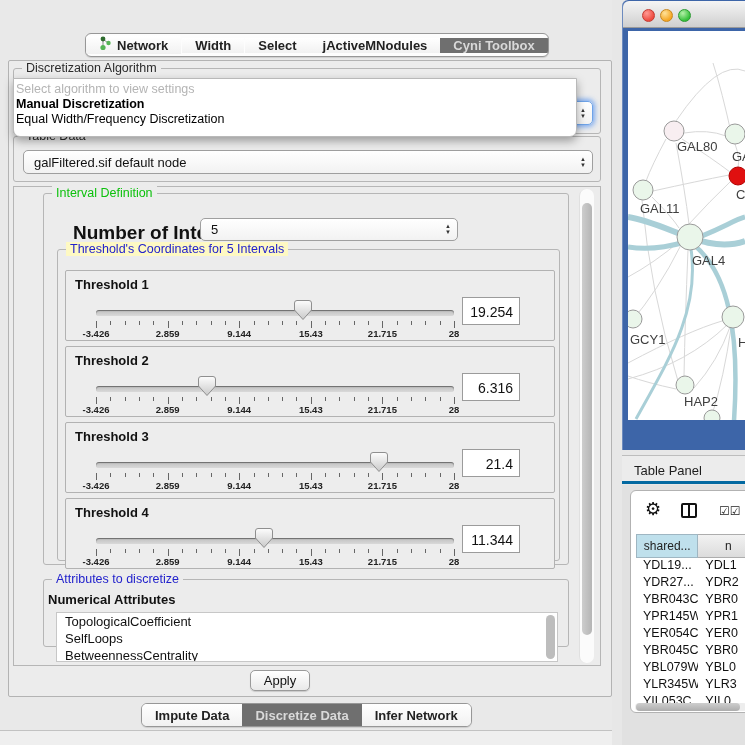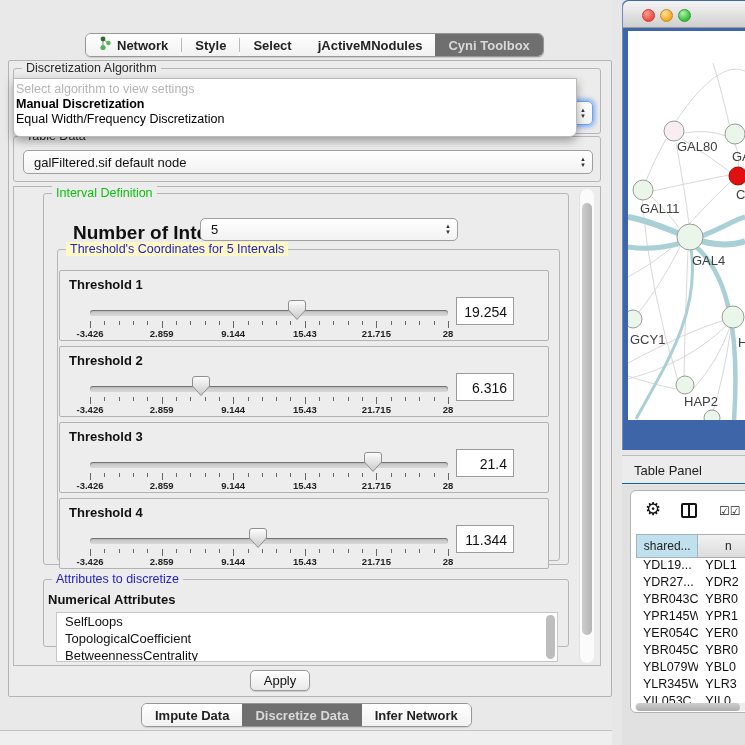--- a/index.html
+++ b/index.html
@@ -42,21 +42,21 @@
   .popup-placeholder { color:#b4b4b4; }
   .popup-item0 { font-weight:bold; color:#000; }
   .popup-item { color:#000; }
 
   
   .viewport { left:13px; top:186px; width:588px; height:480px; border:1px solid #b6b6b6; background:#ececec; }
   .vscroll-track { position:absolute; right:6px; top:2px; width:15px; bottom:2px; background:#fbfbfb; border-left:1px solid #e0e0e0; border-radius:7px; }
   .vscroll-thumb { position:absolute; left:2px; top:14px; width:10px; height:432px; background:linear-gradient(90deg,#cdcdcd,#b5b5b5); border-radius:6px; cursor:pointer; }
 
   
-  .th-panel { position:absolute; left:1px; width:490px; height:71px; border:1px solid #b2b2b2; border-radius:2px; background:#ededed; }
+  .th-panel { position:absolute; left:7px; width:490px; height:71px; border:1px solid #b2b2b2; border-radius:2px; background:#ededed; }
   .th-title { position:absolute; left:9px; top:6px; font-size:13px; font-weight:bold; color:#111; }
   .th-track { position:absolute; left:30px; top:39px; width:358px; height:6px; border-radius:3px; background:linear-gradient(#bfbfbf,#d9d9d9); box-shadow:inset 0 1px 1px rgba(0,0,0,0.45); cursor:pointer; }
   .th-thumb { position:absolute; top:29px; width:18px; height:21px; cursor:grab; }
   .th-ticks { position:absolute; left:30px; top:50px; width:358px; height:8px; }
   .tick { position:absolute; top:0; width:1px; background:#666; }
   .th-ticklabels { position:absolute; left:30px; top:57px; width:358px; height:12px; }
   .ticklabel { position:absolute; transform:translateX(-50%); font-size:9.5px; font-weight:bold; color:#222; white-space:nowrap; }
   .th-value { position:absolute; left:396px; top:26px; width:58px; height:28px; background:#fff; border:1px solid #9b9b9b; font-size:14px; color:#111; text-align:right; padding:6px 6px 0 0; }
 
   
@@ -67,21 +67,21 @@
   .apply-btn { left:250px; top:670px; width:60px; height:21px; background:linear-gradient(#ffffff,#e9e9e9); border:1px solid #9a9a9a; border-radius:5px; font-size:13px; color:#111; text-align:center; line-height:19px; cursor:pointer; box-shadow:0 1px 1px rgba(0,0,0,0.15); }
 
   
   .right-side { left:622px; top:0; width:123px; height:745px; overflow:hidden; }
   .net-window { position:absolute; left:0; top:0; width:123px; height:450px; background:#3d65a8; border-top-left-radius:6px; box-shadow:inset 1px 0 0 rgba(255,255,255,0.25); }
   .net-titlebar { position:absolute; left:1px; top:1px; right:0; height:27px; background:linear-gradient(#f5f5f5,#cfcfcf); border-top-left-radius:6px; border-bottom:1px solid #9a9a9a; }
   .tl { position:absolute; top:8px; width:13px; height:13px; border-radius:50%; cursor:pointer; }
   .net-canvas { position:absolute; left:6px; top:31px; width:117px; height:389px; background:#ffffff; overflow:hidden; }
   .net-canvas svg text { font-family:"Liberation Sans",sans-serif; font-size:13px; fill:#3f3f3f; }
 
-  .tp-header { position:absolute; left:0; top:455px; width:123px; height:29px; background:#ececec; border-top:1px solid #bdbdbd; border-bottom:1px solid #0369a1; }
+  .tp-header { position:absolute; left:0; top:455px; width:123px; height:29px; background:#ececec; border-top:1px solid #bdbdbd; border-bottom:3px solid #0369a1; }
   .tp-title { position:absolute; left:12px; top:7px; font-size:13px; color:#1d1d1d; }
   .tp-body { position:absolute; left:0; top:485px; width:123px; height:260px; background:#e1e1e1; }
   .tp-inner { position:absolute; left:8px; top:5px; width:130px; height:223px; background:#ffffff; border:1px solid #b2b2b2; border-radius:6px 0 0 6px; overflow:hidden; }
   .gear-icon { position:absolute; left:14px; top:9px; font-size:18px; color:#111; line-height:18px; cursor:pointer; }
   .columns-icon { position:absolute; left:50px; top:12px; width:16px; height:15px; border:2px solid #111; border-radius:2px; cursor:pointer; }
   .columns-icon::after { content:""; position:absolute; left:5px; top:0; width:2px; height:11px; background:#111; }
   .checks-icon { position:absolute; left:88px; top:13px; font-size:12px; color:#222; letter-spacing:0; cursor:pointer; }
 
   .tp-table { position:absolute; left:5px; top:43px; right:0; }
   .tp-hrow { display:flex; height:24px; }
@@ -106,34 +106,34 @@
     <linearGradient id="thumbgrad" x1="0" y1="0" x2="0" y2="1">
       <stop offset="0" stop-color="#fdfdfd"></stop>
         <stop offset="1" stop-color="#c9c9c9"></stop>
     </linearGradient>
   </defs>
 </svg>
 
 <div class="abs control-panel">
 
 
-  <div class="abs seg-bar" style="left:85px; top:33px;" id="topTabs">
+  <div class="abs seg-bar" style="left:85px; top:33px;align-items:center;" id="topTabs">
       <div class="seg">
         <span><svg class="net-glyph" viewBox="0 0 13 15">
             <line x1="4" y1="3" x2="9" y2="7" stroke="#8a8a8a" stroke-width="1"></line>
             <line x1="4" y1="3" x2="4" y2="11" stroke="#8a8a8a" stroke-width="1"></line>
             <circle cx="4" cy="3" r="2.4" fill="#2e6b2e"></circle>
             <circle cx="9.5" cy="7" r="2.2" fill="#55b455"></circle>
             <circle cx="4" cy="11.5" r="2.6" fill="#55b455"></circle>
           </svg></span>
         <span>Network</span>
       </div>
       <div class="seg-sep"></div>
       <div class="seg">
-        <span>Style</span>
+        <span>Width</span>
       </div>
       <div class="seg-sep"></div>
       <div class="seg">
         <span>Select</span>
       </div>
       <div class="seg">
         <span>jActiveMNodules</span>
       </div>
       <div class="seg active">
         <span>Cyni Toolbox</span>
@@ -364,22 +364,22 @@
             </div>
           </div>
       </div>
     </div>
 
     <div class="groupbox" style="left:29px; top:392px; width:526px; height:68px;">
       <div class="group-label lbl-blue">Attributes to discretize</div>
       <div class="abs" style="left:4px; top:12px; font-size:13px; font-weight:bold; color:#111;">Numerical Attributes</div>
       <div class="attr-list" id="attrList">
 
-      <div class="attr-item">SelfLoops</div>
-          <div class="attr-item">TopologicalCoefficient</div>
+      <div class="attr-item">TopologicalCoefficient</div>
+          <div class="attr-item">SelfLoops</div>
           <div class="attr-item">BetweennessCentrality</div>
           <div class="attr-scroll"></div>
         </div>
     </div>
 
     <div class="vscroll-track">
       <div class="vscroll-thumb"></div>
     </div>
   </div>
 

